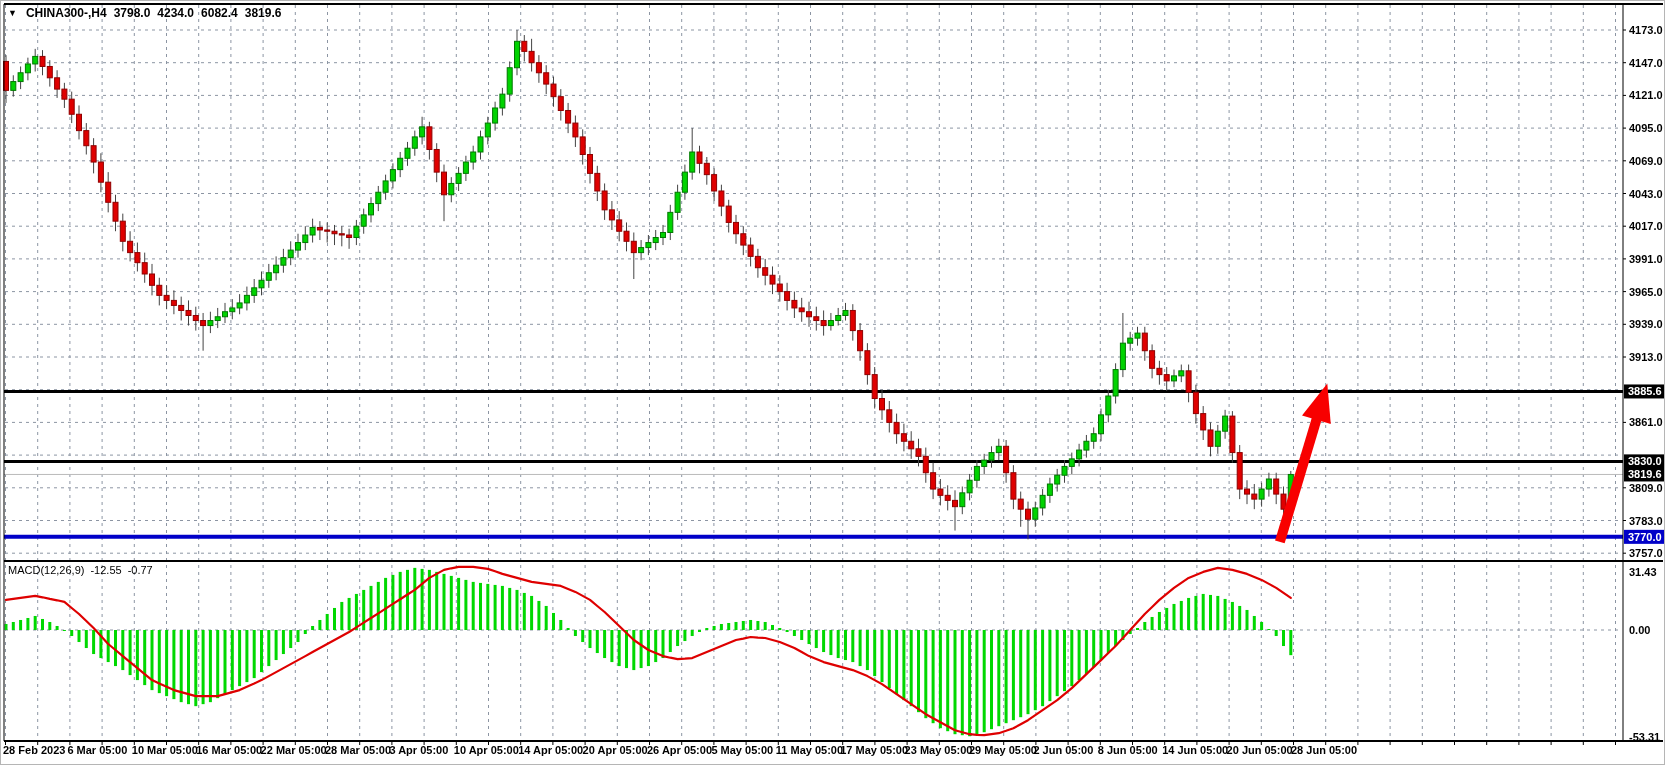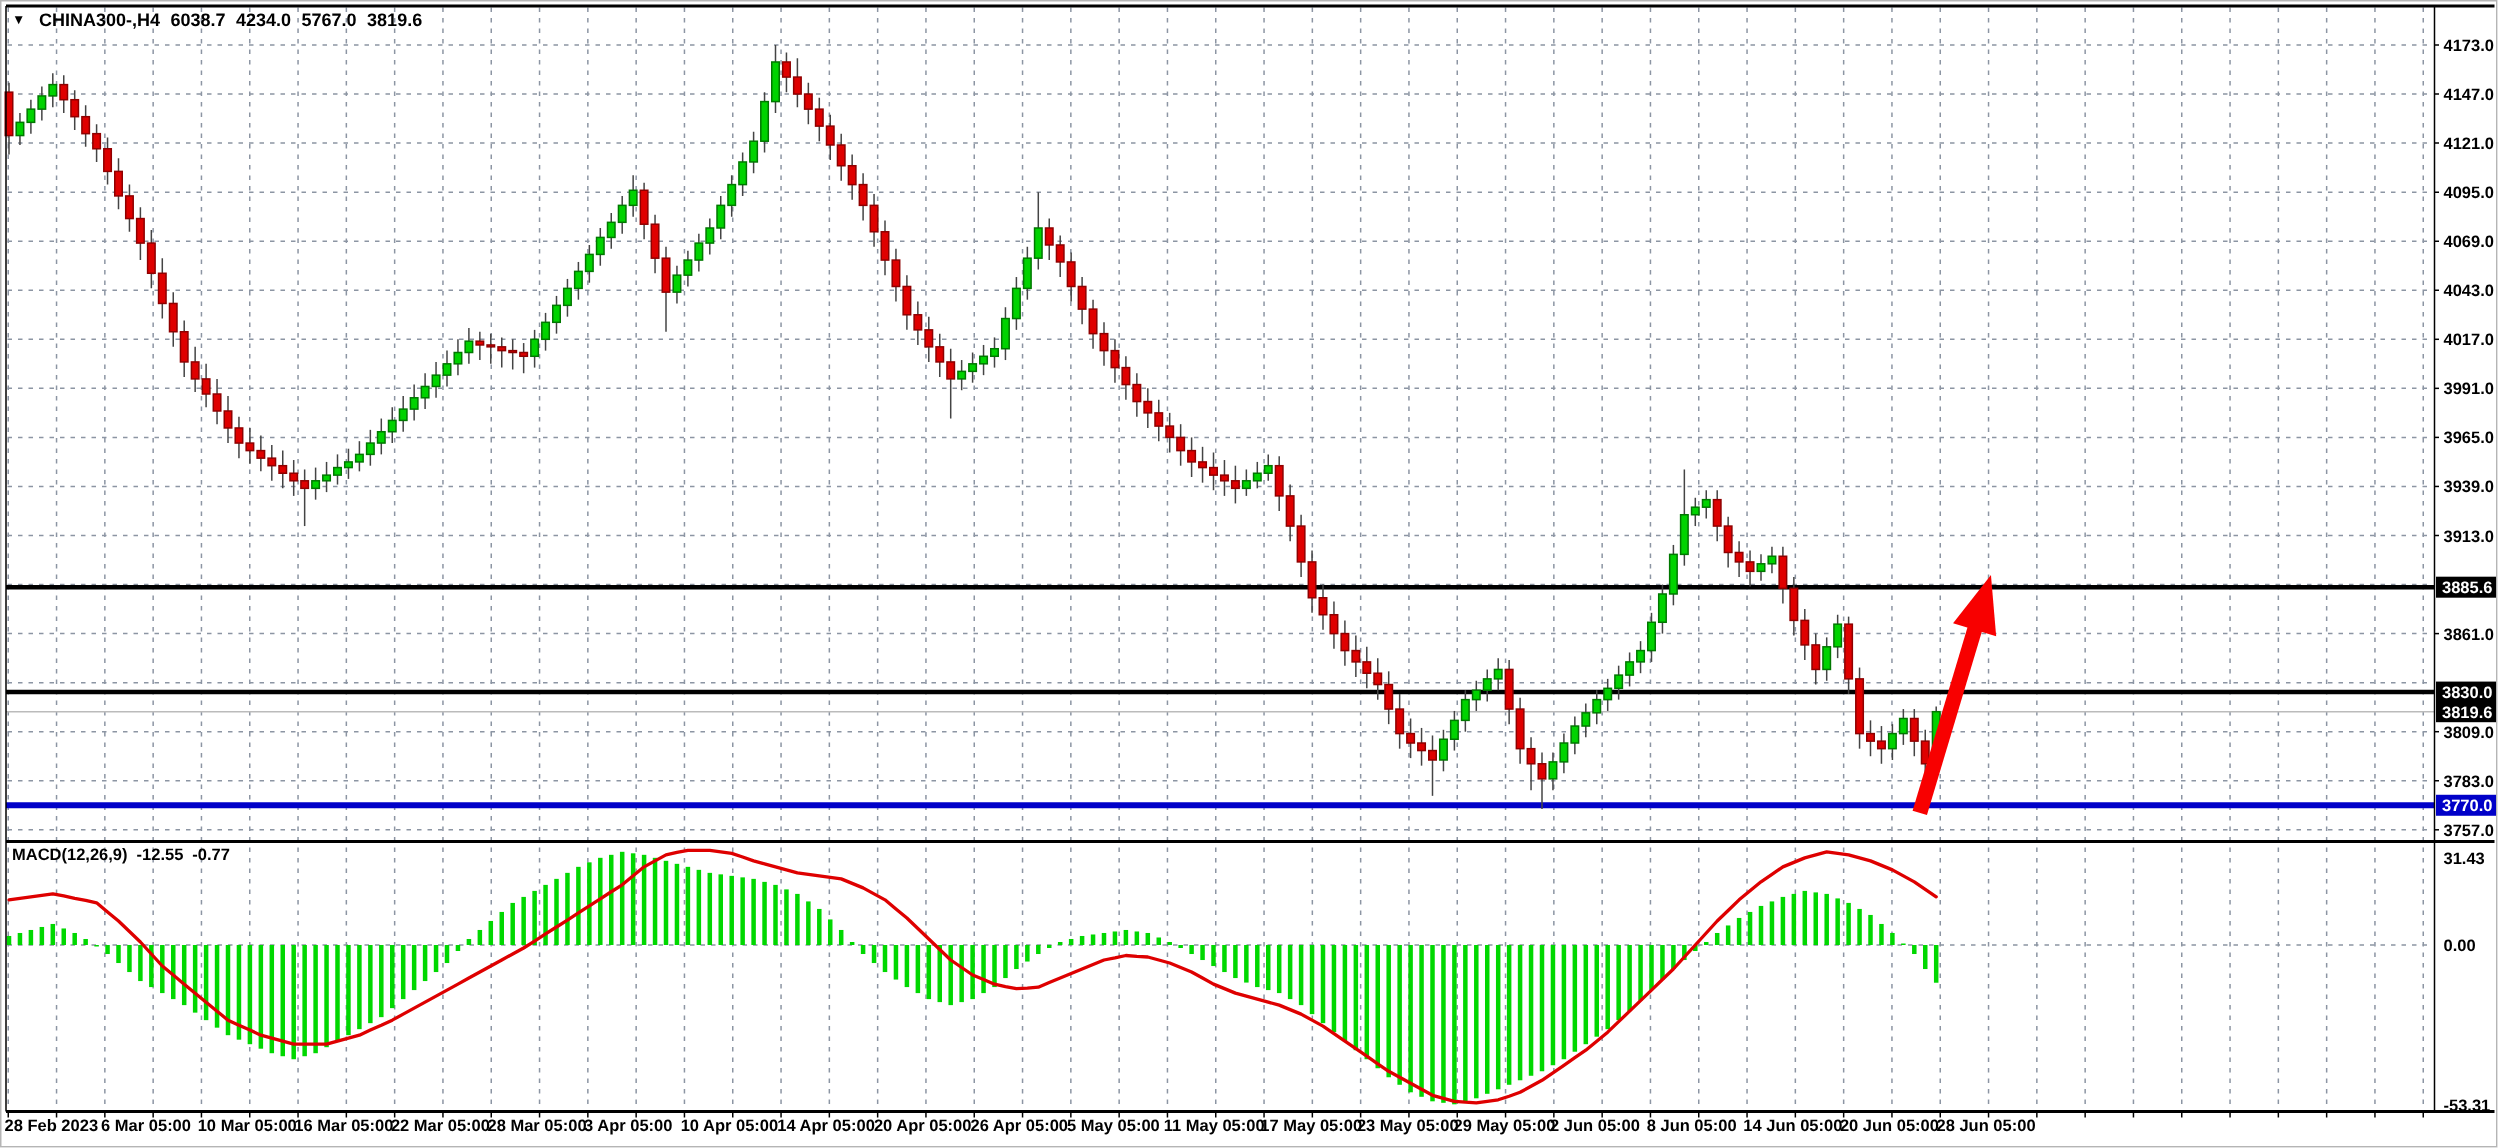--- a/index.html
+++ b/index.html
@@ -4,21 +4,21 @@
 <style>
   html,body{margin:0;padding:0;background:#e8e8e8;}
   #wrap{position:relative;width:1665px;height:765px;background:#ffffff;
         border:1px solid #b5b5b5;box-sizing:border-box;overflow:hidden;
         font-family:"Liberation Sans", sans-serif;}
   svg{position:absolute;left:0;top:0;}
   .hdr{position:absolute;left:7px;top:5px;display:flex;align-items:center;gap:7px;
        font-size:12px;font-weight:600;color:#000;white-space:pre;}
   .hdr .tri{font-size:9px;margin-right:2px;color:#000;}
   .macd-hdr{position:absolute;left:7px;top:563px;display:flex;gap:6px;
-       font-size:11px;font-weight:700;color:#000;}
+       font-size:11px;font-weight:400;color:#000;}
   text{font-family:"Liberation Sans", sans-serif;}
 </style>
 </head>
 <body>
 
 <div id="wrap">
   <svg id="plot" width="1665" height="765">
       <g>
         <line x1="4.5" y1="4" x2="4.5" y2="739" stroke="#8C95A3" stroke-width="1" stroke-dasharray="3,4"></line>
         <line x1="36.7" y1="4" x2="36.7" y2="739" stroke="#8C95A3" stroke-width="1" stroke-dasharray="3,4"></line>
@@ -770,23 +770,23 @@
         <text x="1096.8000000000002" y="753" fill="#000" font-size="11px" font-weight="600" text-anchor="start">8 Jun 05:00</text>
         <text x="1161.2" y="753" fill="#000" font-size="11px" font-weight="600" text-anchor="start">14 Jun 05:00</text>
         <text x="1225.6000000000001" y="753" fill="#000" font-size="11px" font-weight="600" text-anchor="start">20 Jun 05:00</text>
         <text x="1290" y="753" fill="#000" font-size="11px" font-weight="600" text-anchor="start">28 Jun 05:00</text>
       </g>
     </svg>
 
   <div class="hdr">
     <span class="tri">▼</span>
     <span>CHINA300-,H4</span>
-    <span>6038.7</span>
+    <span>3798.0</span>
     <span>4234.0</span>
-    <span>5767.0</span>
+    <span>6082.4</span>
     <span>3819.6</span>
   </div>
 
   <div class="macd-hdr">
     <span>MACD(12,26,9)</span>
     <span>-12.55</span>
     <span>-0.77</span>
   </div>
 </div>
 

